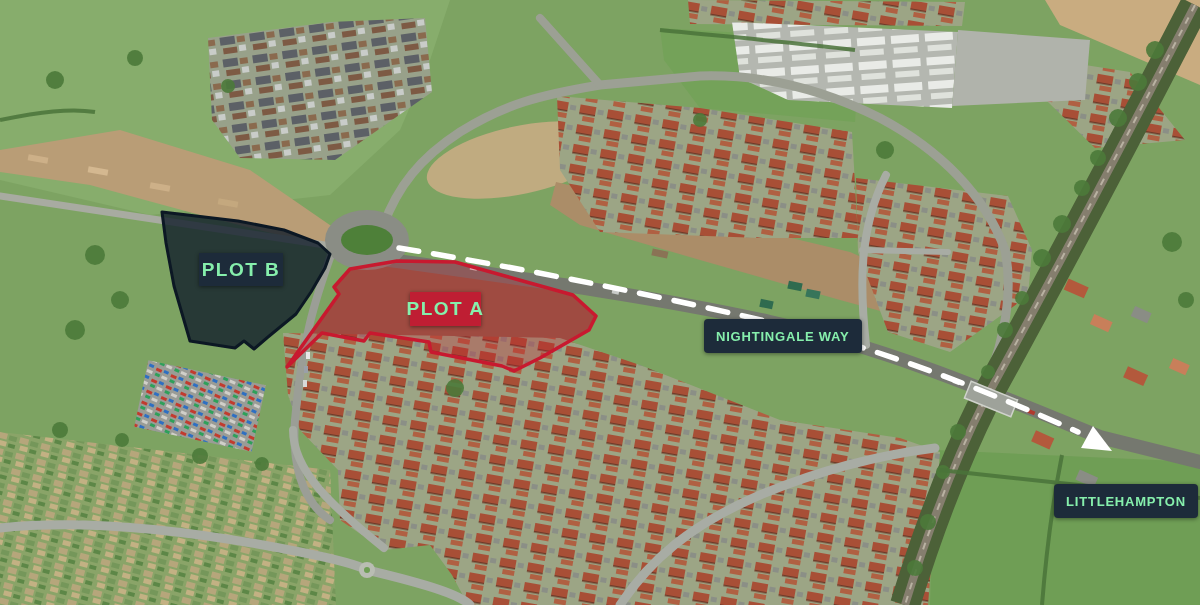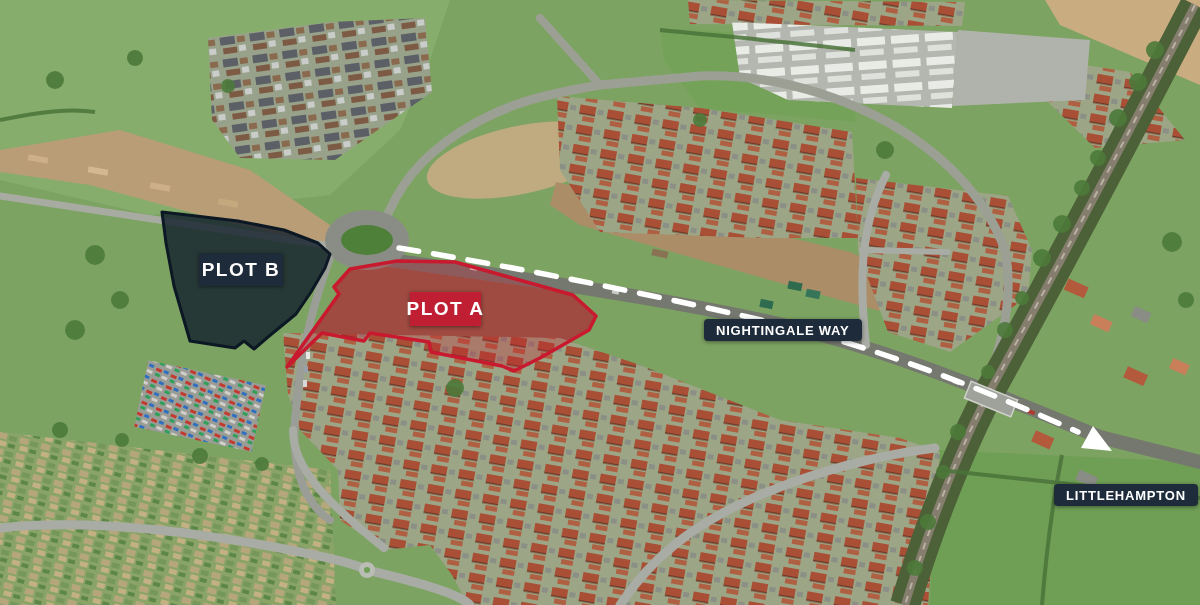--- a/index.html
+++ b/index.html
@@ -2,29 +2,29 @@
 <html><head>
 <meta charset="utf-8">
 <style>
   html,body{margin:0;padding:0;background:#222;}
   .stage{
     position:relative;width:1200px;height:605px;overflow:hidden;
     font-family:"Liberation Sans","DejaVu Sans",sans-serif;
   }
   .stage svg{position:absolute;inset:0;display:block;}
   .map-label{
-    position:absolute;color:#ffffff;font-weight:bold;text-align:center;
+    position:absolute;color:#86efac;font-weight:bold;text-align:center;
     display:flex;align-items:center;justify-content:center;
     box-shadow:0 1px 4px rgba(0,0,0,.45);
     white-space:nowrap;box-sizing:border-box;
   }
   .label-navy{background:#1d2b3a;}
   .label-red{background:#bf1e33;}
   .plot-label{font-size:19px;letter-spacing:1.5px;}
-  .small-label{font-size:13px;letter-spacing:.8px;border-radius:4px;padding:4px 12px;height:22px;}
+  .small-label{font-size:13px;letter-spacing:.8px;border-radius:4px;padding:4px 12px;height:34px;}
   #plotB-label{left:199px;top:253px;width:84px;height:33px;}
   #plotA-label{left:410px;top:292px;width:71px;height:34px;}
   #nightingale-label{left:704px;top:319px;}
   #littlehampton-label{left:1054px;top:457px;margin-top:27px;}
   .plotA-shape{fill:rgba(198,28,46,.30);stroke:#c8192f;stroke-width:3.5;stroke-linejoin:round;}
   .plotB-shape{fill:rgba(17,30,44,.80);stroke:#0c1824;stroke-width:3;stroke-linejoin:round;}
   .route-dash{fill:none;stroke:#fff;stroke-width:5.5;stroke-linecap:round;}
   .route-arrow{fill:#fff;}
 </style>
 </head>

